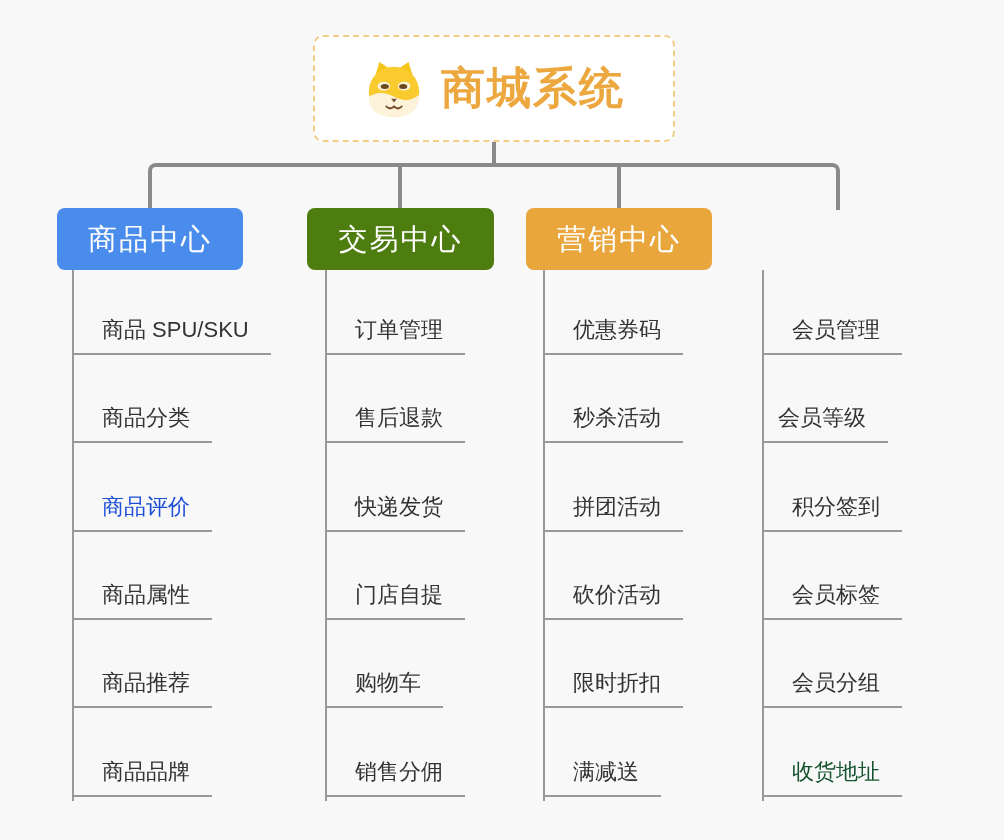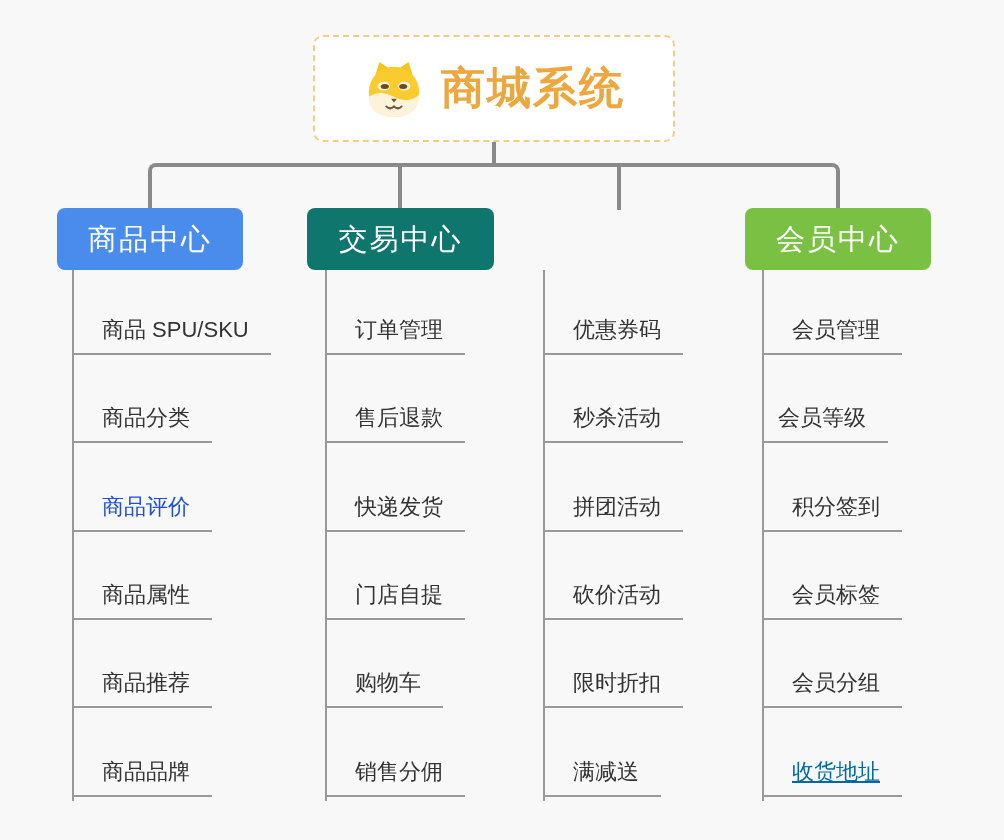--- a/index.html
+++ b/index.html
@@ -136,22 +136,22 @@
       <ellipse cx="41.5" cy="29.4" rx="4.2" ry="2.6" fill="#6b4a1f"></ellipse>
 
       <path d="M29 42 L35 42 L32 46 Z" fill="#7a5230"></path>
 
       <path d="M24 50 Q28 54 32 50 Q36 54 40 50" fill="none" stroke="#7a5230" stroke-width="2" stroke-linecap="round"></path>
     </svg>
     <span class="root-title" style="color: rgb(237, 167, 63);">商城系统</span>
   </div>
 
   <div class="branch-node b0" style="background: rgb(74, 140, 235);">商品中心</div>
-  <div class="branch-node b1" style="background: #0f766e;">交易中心</div>
-  <div class="branch-node b3" style="background: rgb(122, 193, 67);">会员中心</div>
+  <div class="branch-node b1" style="background: #4d7c0f;">交易中心</div>
+  <div class="branch-node b2" style="background: rgb(232, 166, 61);">营销中心</div>
 
   <div class="col c0">
     <div class="leaf r0" style="color: rgb(51, 51, 51);">商品 SPU/SKU</div>
     <div class="leaf r1" style="color: rgb(51, 51, 51);">商品分类</div>
     <div class="leaf r2" style="color: #1d4ed8;">商品评价</div>
     <div class="leaf r3" style="color: rgb(51, 51, 51);">商品属性</div>
     <div class="leaf r4" style="color: rgb(51, 51, 51);">商品推荐</div>
     <div class="leaf r5" style="color: rgb(51, 51, 51);">商品品牌</div>
   </div>
 
@@ -172,16 +172,16 @@
     <div class="leaf r4" style="color: rgb(51, 51, 51);">限时折扣</div>
     <div class="leaf r5" style="color: rgb(51, 51, 51);">满减送</div>
   </div>
 
   <div class="col c3">
     <div class="leaf r0" style="color: rgb(51, 51, 51);">会员管理</div>
     <div class="leaf r1" style="color: rgb(51, 51, 51); padding-left: 16px;">会员等级</div>
     <div class="leaf r2" style="color: rgb(51, 51, 51);">积分签到</div>
     <div class="leaf r3" style="color: rgb(51, 51, 51);">会员标签</div>
     <div class="leaf r4" style="color: rgb(51, 51, 51);">会员分组</div>
-    <div class="leaf r5" style="color: #0369a1; text-decoration: underline;">收货地址</div>
+    <div class="leaf r5" style="color: #14532d;">收货地址</div>
   </div>
 
 </div>
 
 </body></html>

